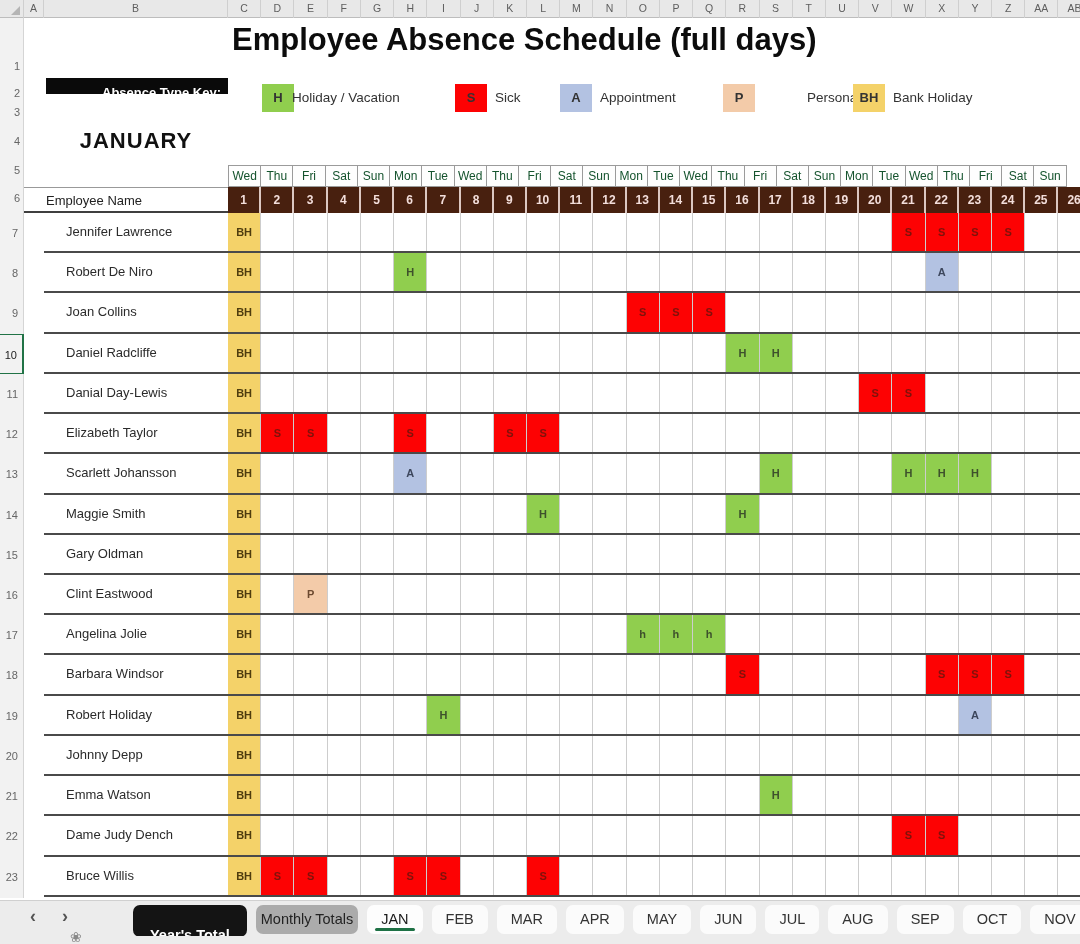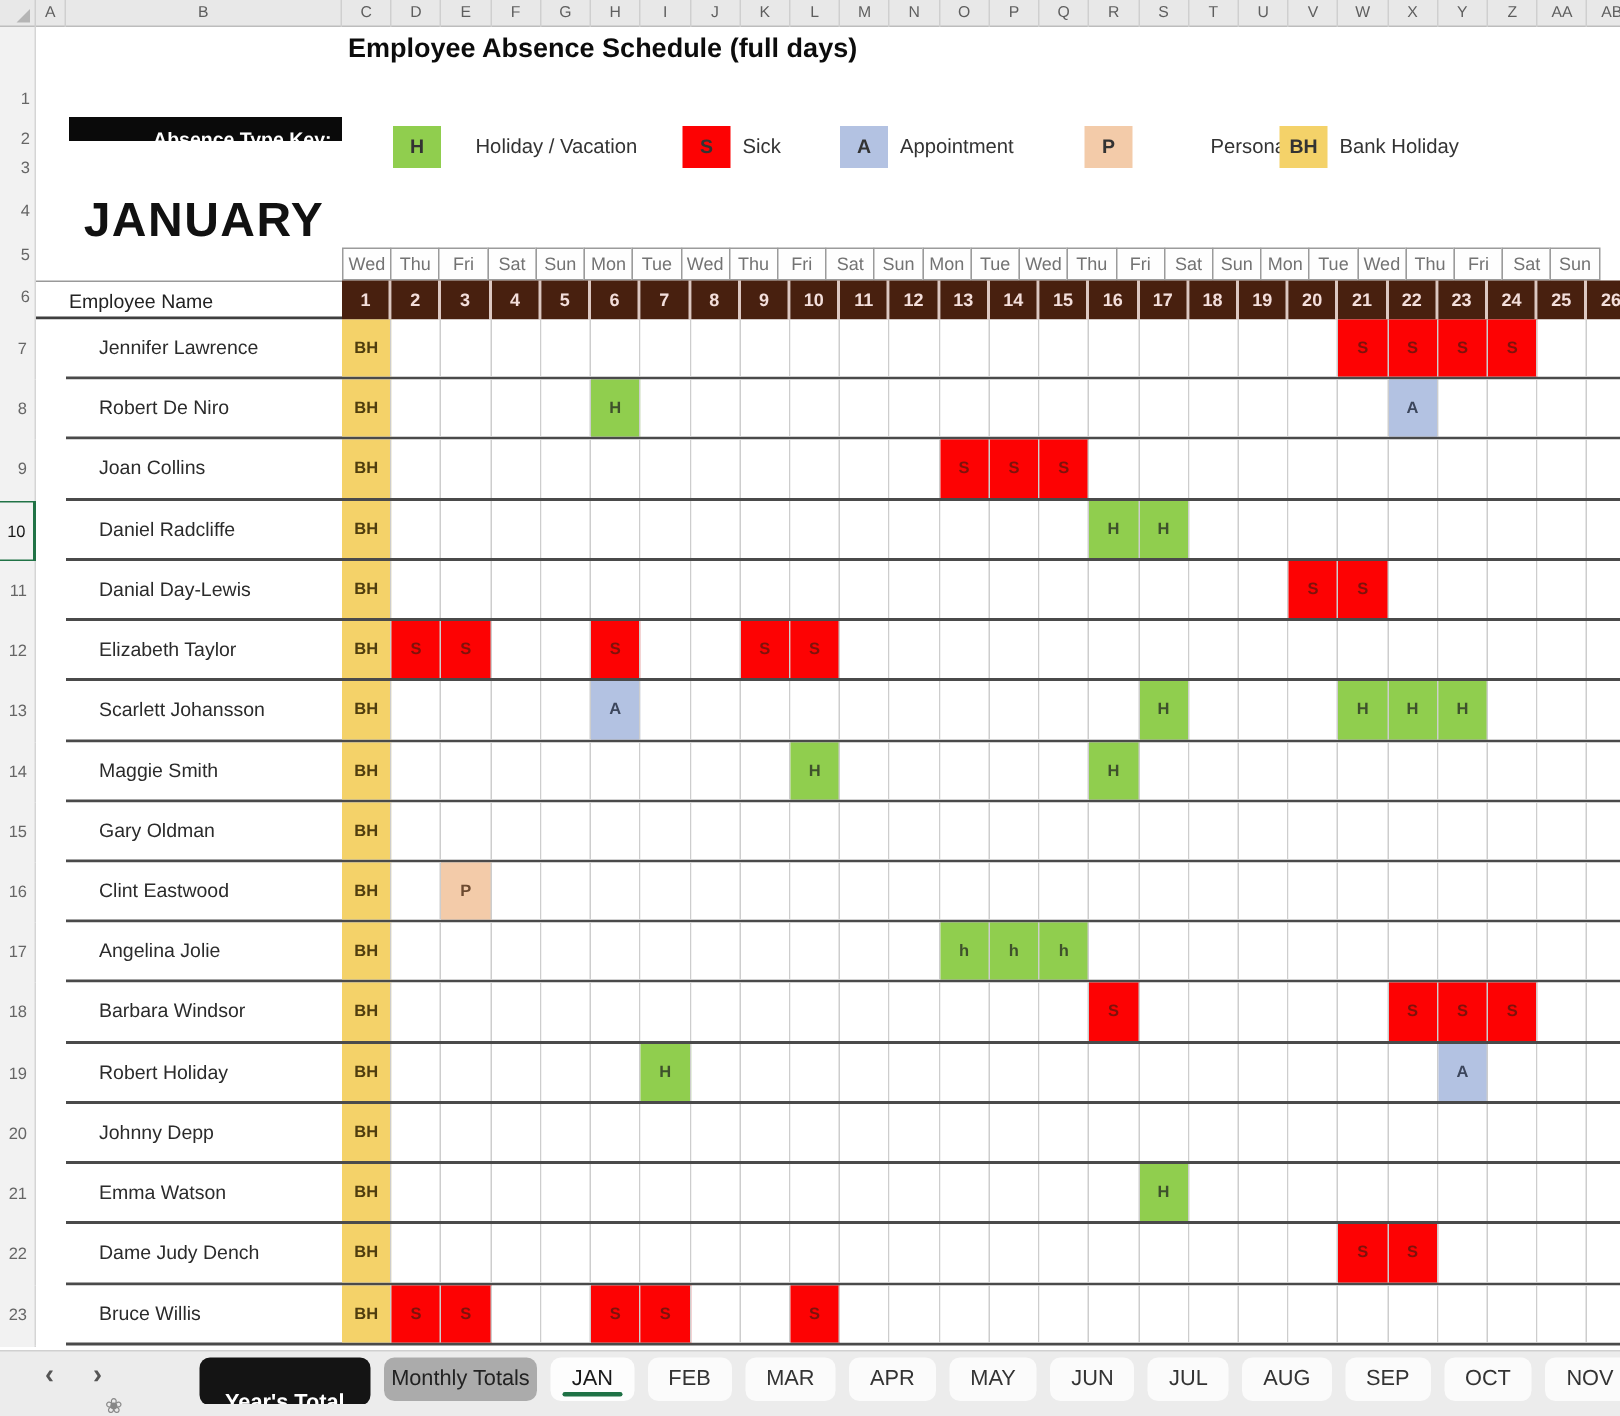--- a/index.html
+++ b/index.html
@@ -20,36 +20,36 @@
   #gutter-bg { position:absolute; left:0; top:18px; width:24px; height:880px;
     background:#F2F2F2; border-right:1px solid #D5D5D5; }
   .gnum { position:absolute; left:0; width:20px; text-align:right; font-size:11px; color:#666; }
 
   
   .year { position:absolute; left:44px; top:20px; width:184px; text-align:center;
     font-size:37px; font-weight:bold; color:#111; }
   .keybar { position:absolute; left:46px; top:78px; width:182px; height:16px; background:#0A0A0A;
     color:#fff; font-size:13px; font-weight:bold; text-align:right; line-height:30px; padding-right:7px; }
   .month { position:absolute; left:44px; top:128px; width:184px; text-align:center;
-    font-size:32px; font-weight:bold; letter-spacing:1px; color:#111; }
+    font-size:22px; font-weight:bold; letter-spacing:1px; color:#111; }
   .empheader { position:absolute; left:24px; top:187px; width:204px; height:26px; line-height:25px;
     padding-left:22px; font-size:13px; color:#222; border-bottom:2px solid #3F3F3F; border-top:1px solid #999; background:#fff; }
 
   
-  .title { position:absolute; left:232px; top:22px; font-size:18px; font-weight:bold; color:#0c0c0c; }
+  .title { position:absolute; left:232px; top:22px; font-size:31px; font-weight:bold; color:#0c0c0c; }
   .leg-box { position:absolute; top:84px; width:32px; height:28px; text-align:center; line-height:28px;
     font-size:13px; font-weight:bold; color:#333; }
   .leg-label { position:absolute; top:84px; height:28px; line-height:28px; font-size:13.5px; color:#333; }
   .leg-note { position:absolute; left:240px; top:111px; font-size:13px; font-weight:bold;
     font-style:italic; color:#E8251F; }
 
   
   #daynames { position:absolute; left:228px; top:165px; display:flex; height:22px; }
   .dn-cell { flex:none; width:33.23px; height:22px; background:#FEFEFE; border:1px solid #9B9B9B;
-    margin-right:-1px; font-size:12px; color:#737373; text-align:center; line-height:20px; }
+    margin-right:-1px; font-size:12px; color:#14532d; text-align:center; line-height:20px; }
   #daynums { position:absolute; left:228px; top:187px; display:flex; height:26px; }
   .dd-cell { flex:none; width:33.23px; height:26px; background:#48200F; border-right:2px solid #DCC8C2;
     font-size:12px; font-weight:bold; color:#F3DEDB; text-align:center; line-height:26px; }
 
   
   #erows { position:absolute; left:0; top:213px; width:1100px; }
   .erow { display:flex; height:40.23px; }
   .gcell { flex:none; width:24px; font-size:11px; color:#666; text-align:right; padding-right:5px;
     line-height:40px; background:#F2F2F2; border-right:1px solid #D5D5D5; }
   .gcell.selected { color:#1a1a1a; border-right:2px solid #217346; border-top:1px solid #217346; border-bottom:1px solid #217346; }
@@ -119,21 +119,21 @@
 
   <div id="gutter-bg"></div>
 
   <div class="keybar">Absence Type Key:</div>
   <div class="month">JANUARY</div>
   <div class="empheader">Employee Name</div>
 
   <div class="title">Employee Absence Schedule (full days)</div>
   <div id="legend">
       <div class="leg-box" style="left: 262px; background: rgb(144, 206, 78);">H</div>
-      <div class="leg-label" style="left: 317px;">Holiday / Vacation</div>
+      <div class="leg-label" style="left: 292px;">Holiday / Vacation</div>
       <div class="leg-box" style="left: 455px; background: rgb(253, 2, 3);">S</div>
       <div class="leg-label" style="left: 495px;">Sick</div>
       <div class="leg-box" style="left: 560px; background: rgb(179, 194, 226);">A</div>
       <div class="leg-label" style="left: 600px;">Appointment</div>
       <div class="leg-box" style="left: 723px; background: rgb(243, 203, 169);">P</div>
       <div class="leg-label" style="left: 807px;">Personal</div>
       <div class="leg-box" style="left: 853px; background: rgb(244, 210, 105);">BH</div>
       <div class="leg-label" style="left: 893px;">Bank Holiday</div>
     </div>
 

